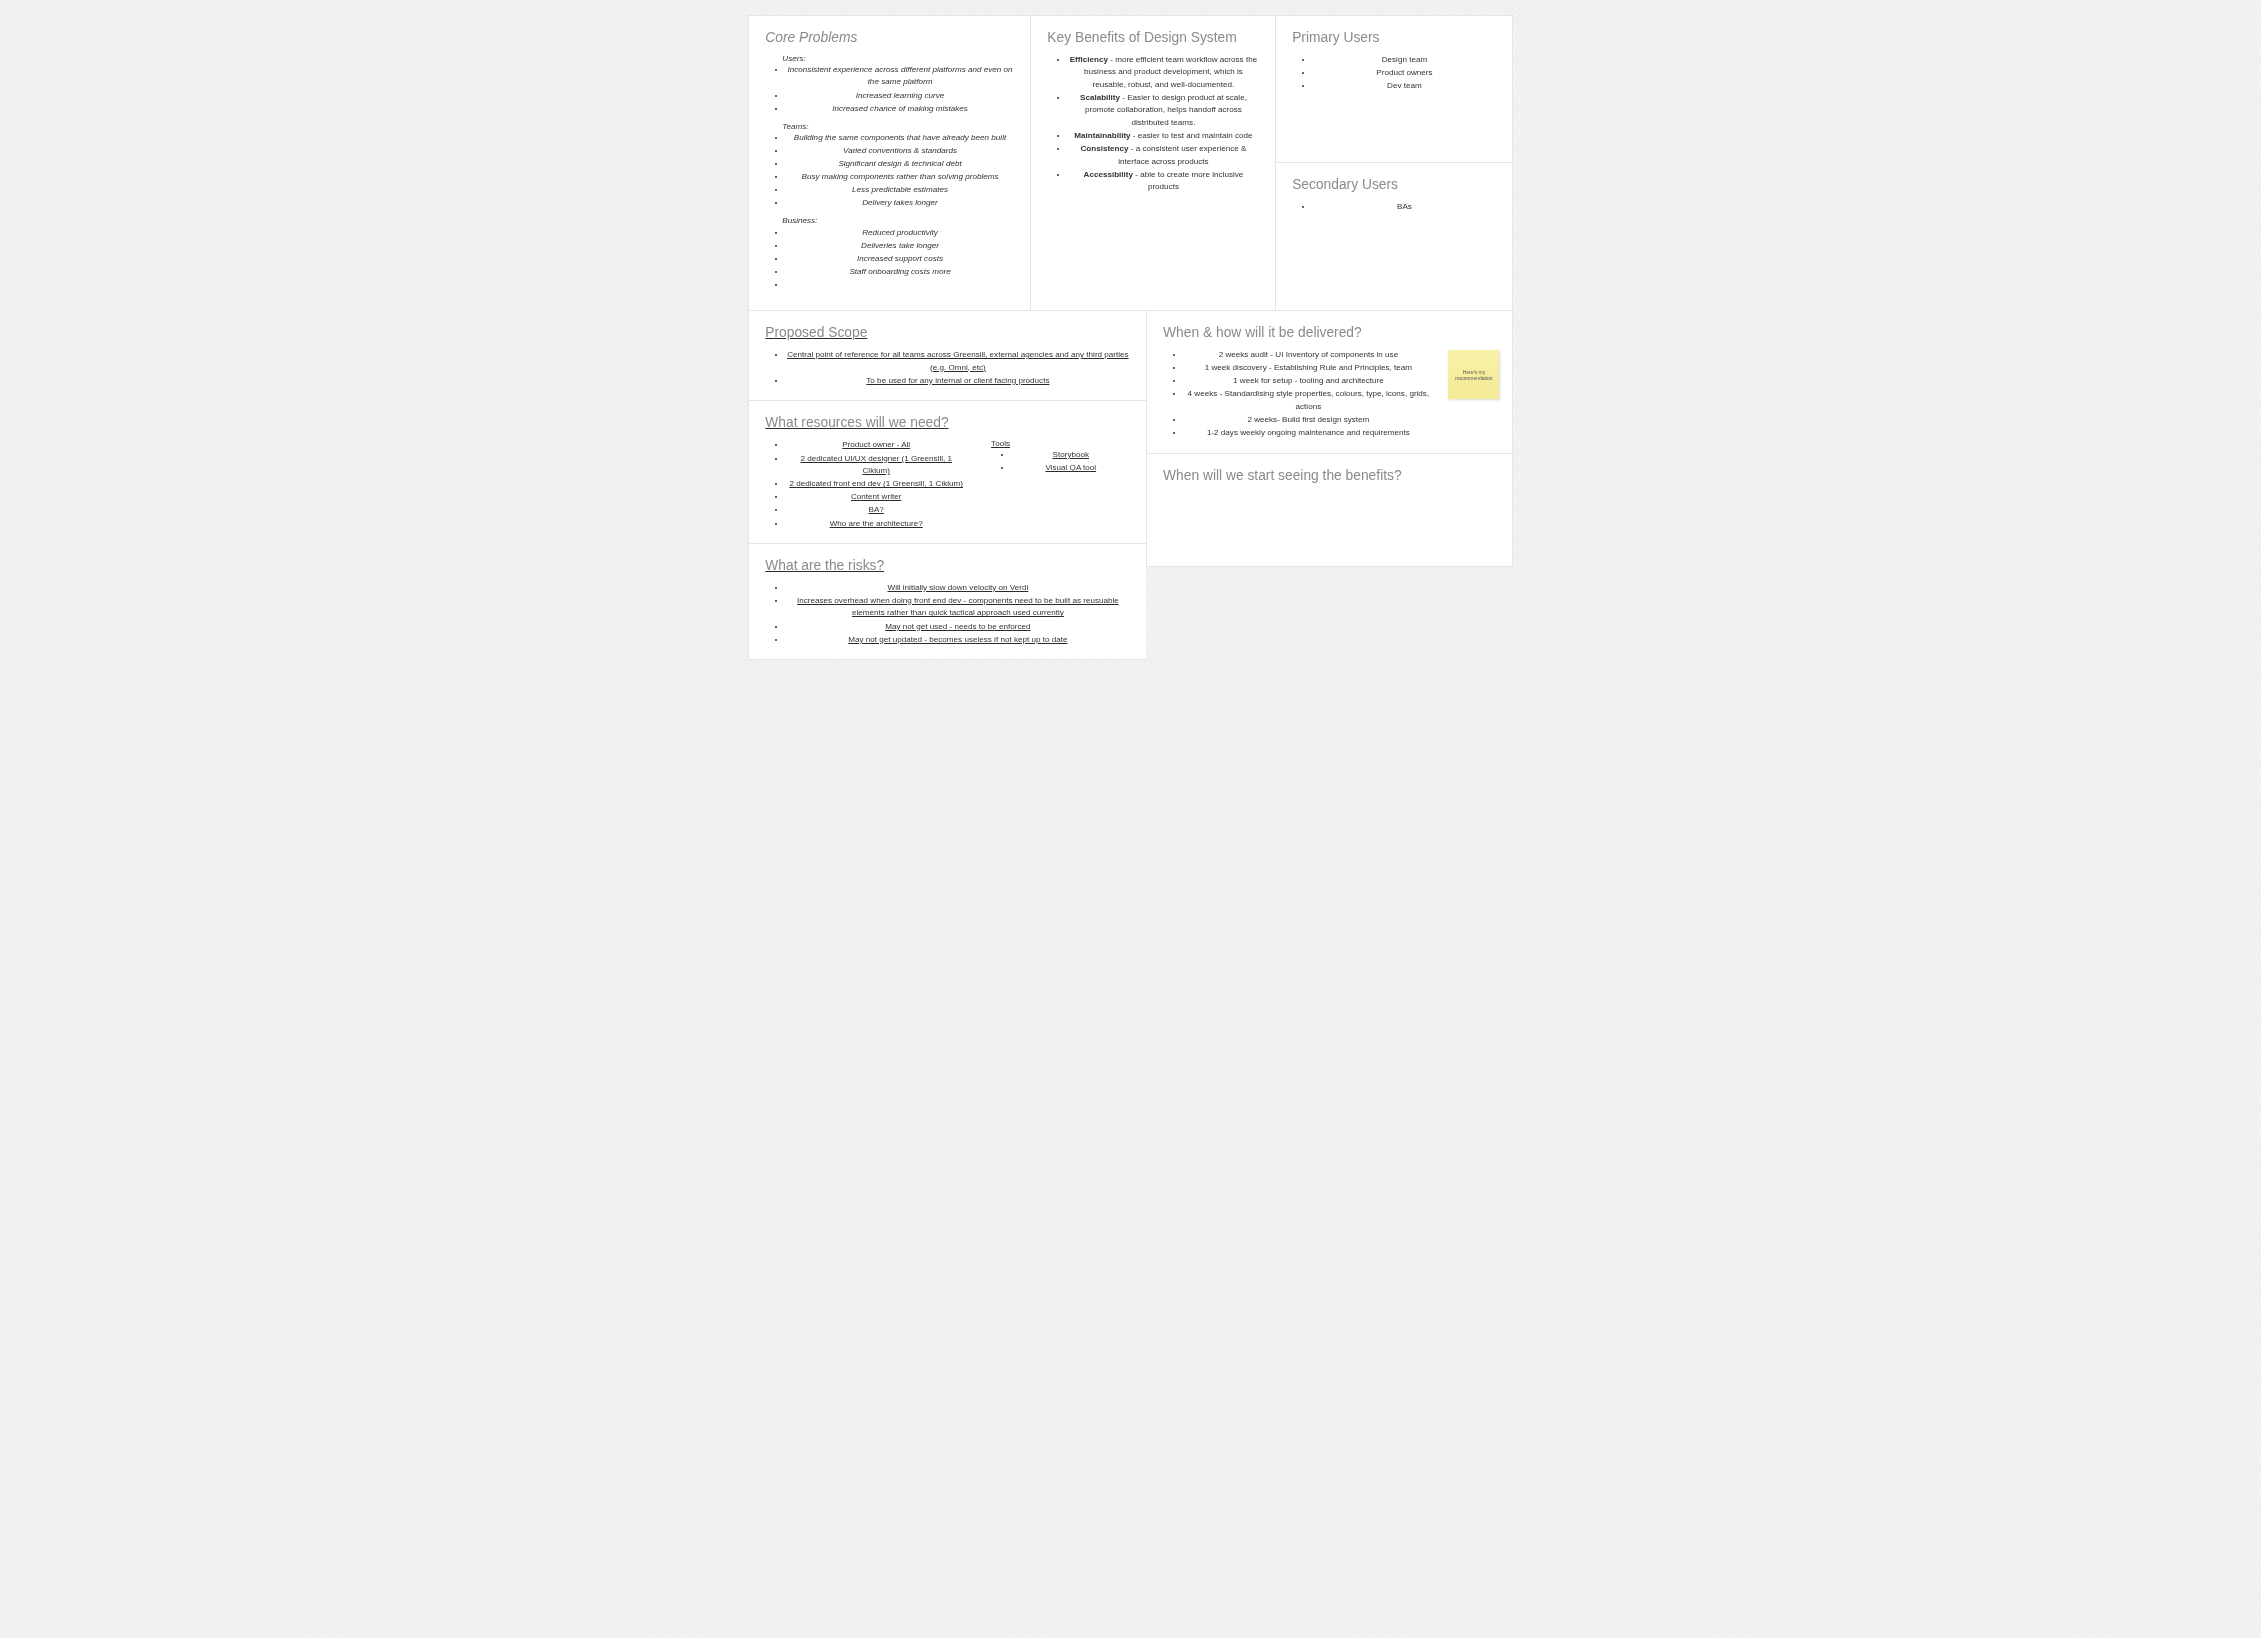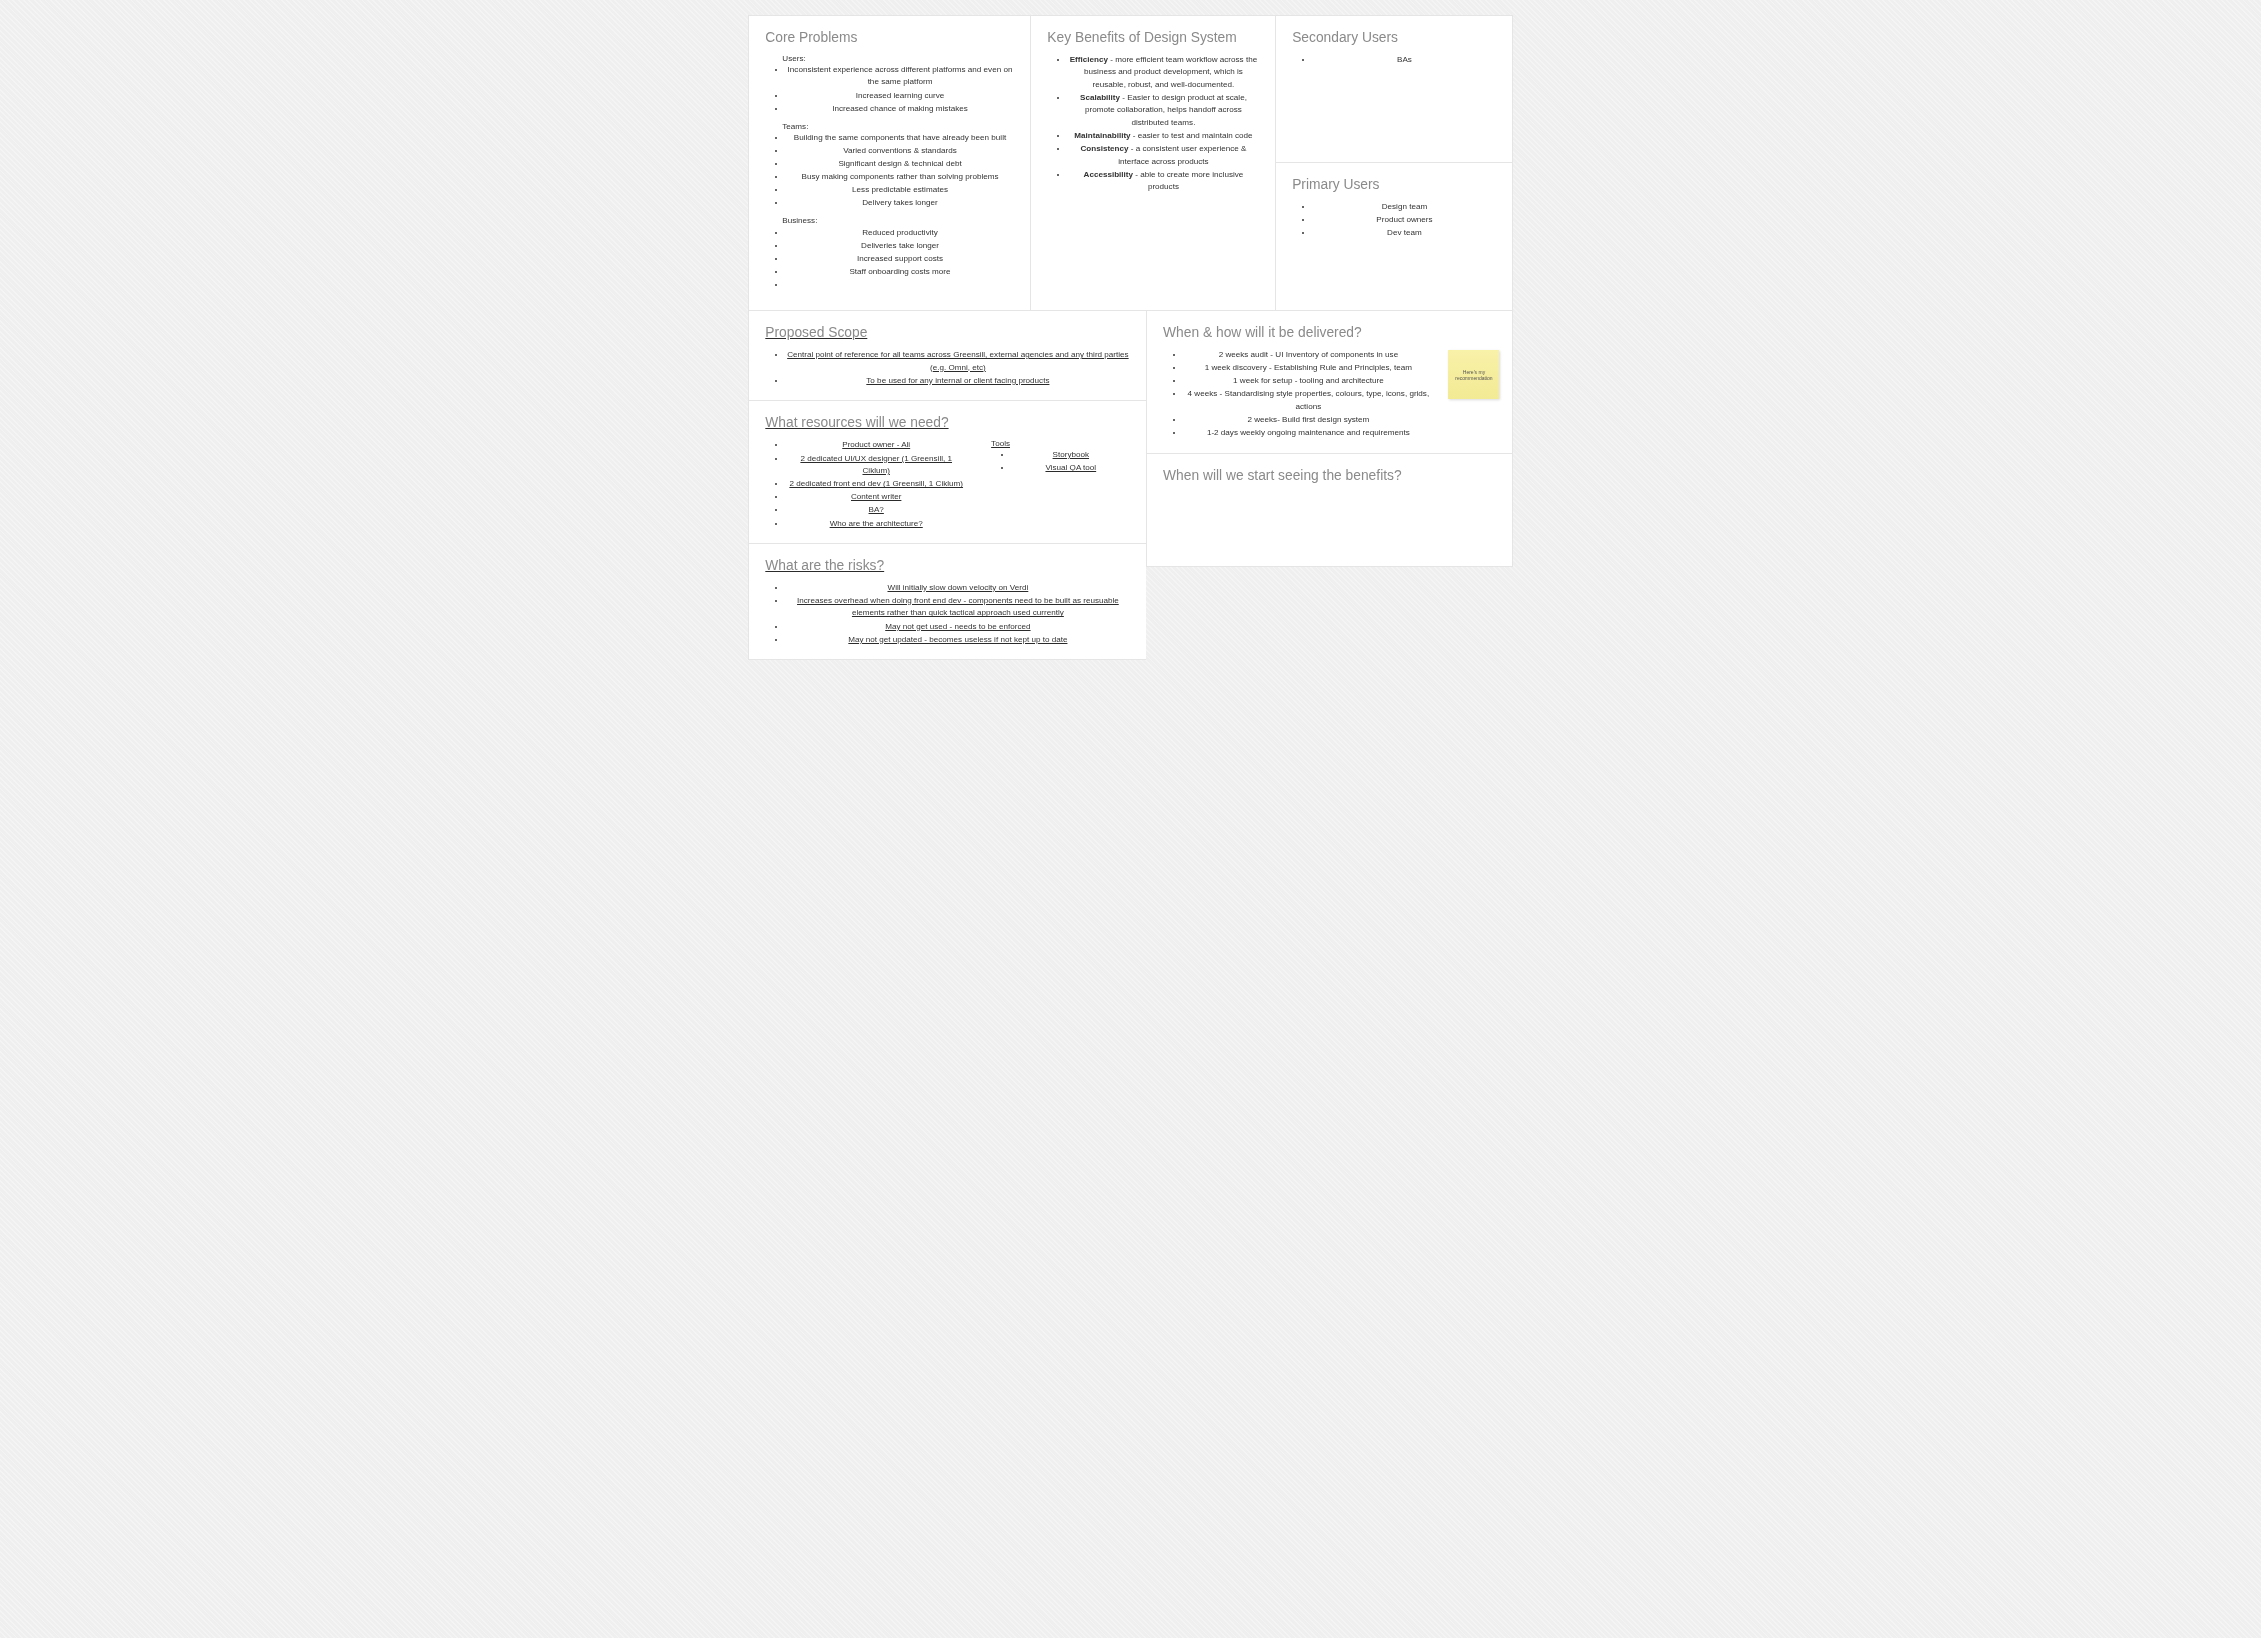--- a/index.html
+++ b/index.html
@@ -81,21 +81,21 @@
     list-style: disc;
     padding-left: 21px;
     font-size: 8.1px;
     line-height: 1.55;
     color: #333;
   }
   ul li { margin: 0.6px 0; text-align: center; }
   .tight { margin-bottom: 6.3px; }
   .b { font-weight: 700; }
   
-  .r1 .c1 { flex: 0 0 37%; }
+  .r1 .c1 { flex: 0 0 37%; font-style: italic; }
   .r1 .c2 { flex: 0 0 32%; }
   .r1 .right {
     flex: 0 0 31%;
     display: flex;
     flex-direction: column;
     background: transparent;
     border: none;
     padding: 0;
   }
   .r1 .right .cell { border-left: none; }
@@ -201,31 +201,31 @@
             <li><span class="b">Efficiency</span> - more efficient team workflow across the business and product development, which is reusable, robust, and well-documented.</li>
             <li><span class="b">Scalability</span> - Easier to design product at scale, promote collaboration, helps handoff across distributed teams.</li>
             <li><span class="b">Maintainability</span> - easier to test and maintain code</li>
             <li><span class="b">Consistency</span> - a consistent user experience &amp; interface across products</li>
             <li><span class="b">Accessibility</span> - able to create more inclusive products</li>
           </ul>
       </div>
 
       <div class="right">
         <div class="cell">
-          <div class="h">Secondary Users</div>
-          <ul id="secondary-users-list">
-              <li>BAs</li>
-            </ul>
-        </div>
-        <div class="cell">
           <div class="h">Primary Users</div>
           <ul id="primary-users-list">
               <li>Design team</li>
               <li>Product owners</li>
               <li>Dev team</li>
+            </ul>
+        </div>
+        <div class="cell">
+          <div class="h">Secondary Users</div>
+          <ul id="secondary-users-list">
+              <li>BAs</li>
             </ul>
         </div>
       </div>
 
     </div>
 
     <div class="row r2">
 
       <div class="left">
         <div class="cell">

